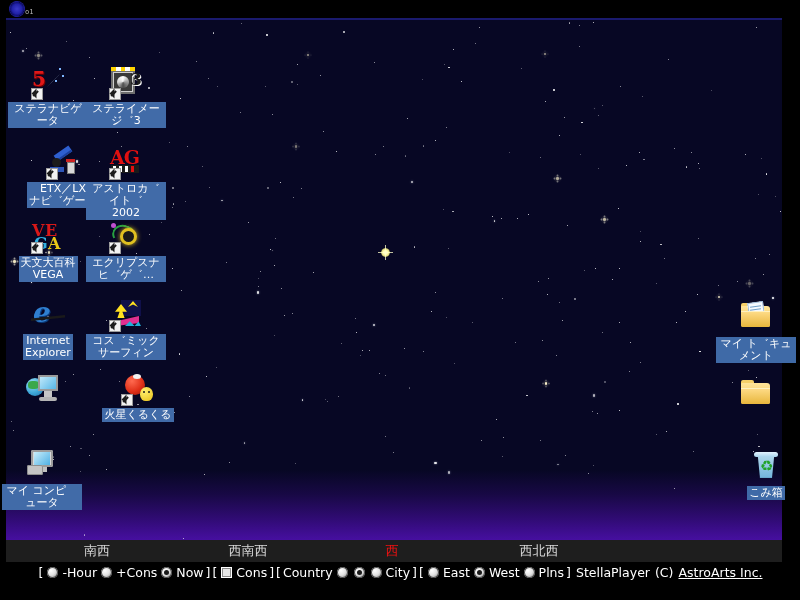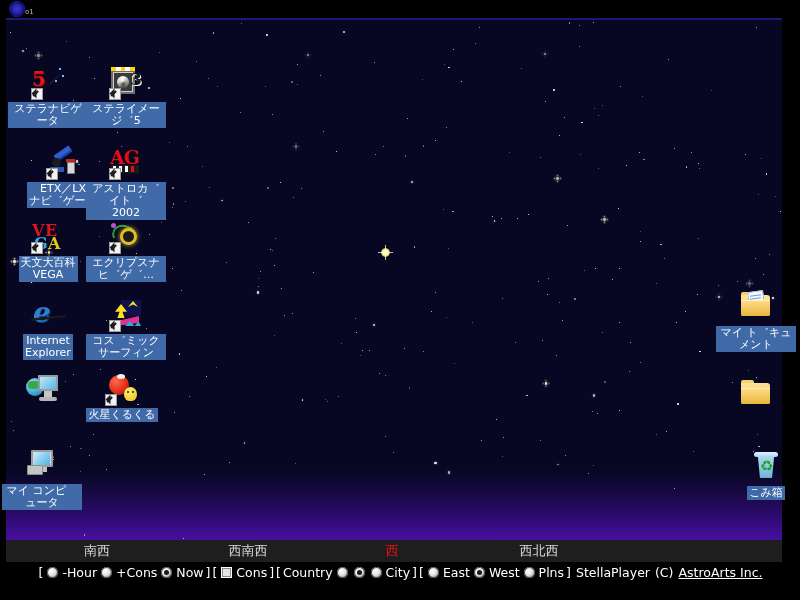--- a/index.html
+++ b/index.html
@@ -644,21 +644,21 @@
             <div class="p frame"></div>
             <div class="p topbar2"></div>
             <div class="p inner"></div>
             <div class="p spiral"></div>
             <div class="p n3">3</div>
           </div>
           <div class="shortcut-arrow">
             <div class="stem"></div>
           </div>
         </div>
-        <div class="label">ステライメージ゛5</div>
+        <div class="label">ステライメージ゛3</div>
       </div>
       <div class="dicon left" style="left: 23px; top: 146px;">
         <div class="glyph">
           <div class="art a-etx">
             <div class="p tube"></div>
             <div class="p mount"></div>
             <div class="p base"></div>
             <div class="p ctrl-red"></div>
             <div class="p ctrl"></div>
           </div>
@@ -740,21 +740,21 @@
           <div class="art a-net">
             <div class="p globe"></div>
             <div class="p cont"></div>
             <div class="p mon"></div>
             <div class="p scr"></div>
             <div class="p stand"></div>
             <div class="p base2"></div>
           </div>
         </div>
       </div>
-      <div class="dicon left" style="left: 82px; top: 372px;">
+      <div class="dicon left" style="left: 98px; top: 372px;">
         <div class="glyph">
           <div class="art a-mars">
             <div class="p mars"></div>
             <div class="p cap"></div>
             <div class="p chick"></div>
             <div class="p eye"></div>
             <div class="p eye2"></div>
           </div>
           <div class="shortcut-arrow">
             <div class="stem"></div>
@@ -766,21 +766,21 @@
         <div class="glyph">
           <div class="art a-mycomp">
             <div class="p mon"></div>
             <div class="p scr"></div>
             <div class="p stand"></div>
             <div class="p box"></div>
           </div>
         </div>
         <div class="label">マイ コンピゟュータ</div>
       </div>
-      <div class="dicon right" style="left: 716px; top: 290px;">
+      <div class="dicon right" style="left: 716px; top: 301px;">
         <div class="glyph">
           <div class="art a-folder a-mydoc">
             <div class="p tab"></div>
             <div class="p back"></div>
             <div class="p paper"></div>
             <div class="p line" style="top:5px"></div>
             <div class="p line" style="top:8px"></div>
             <div class="p line" style="top:11px"></div>
             <div class="p front"></div>
           </div>

